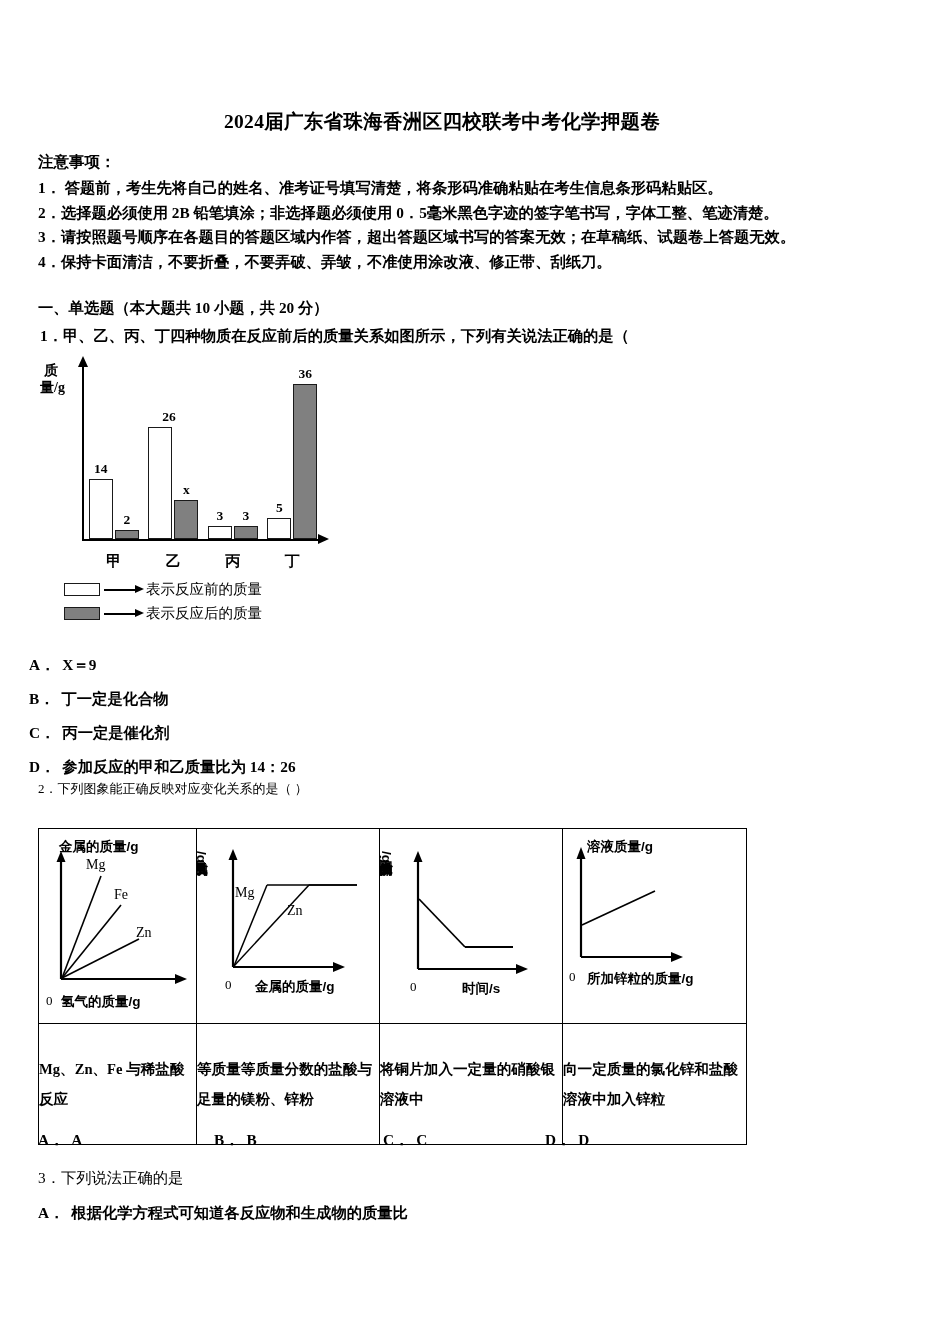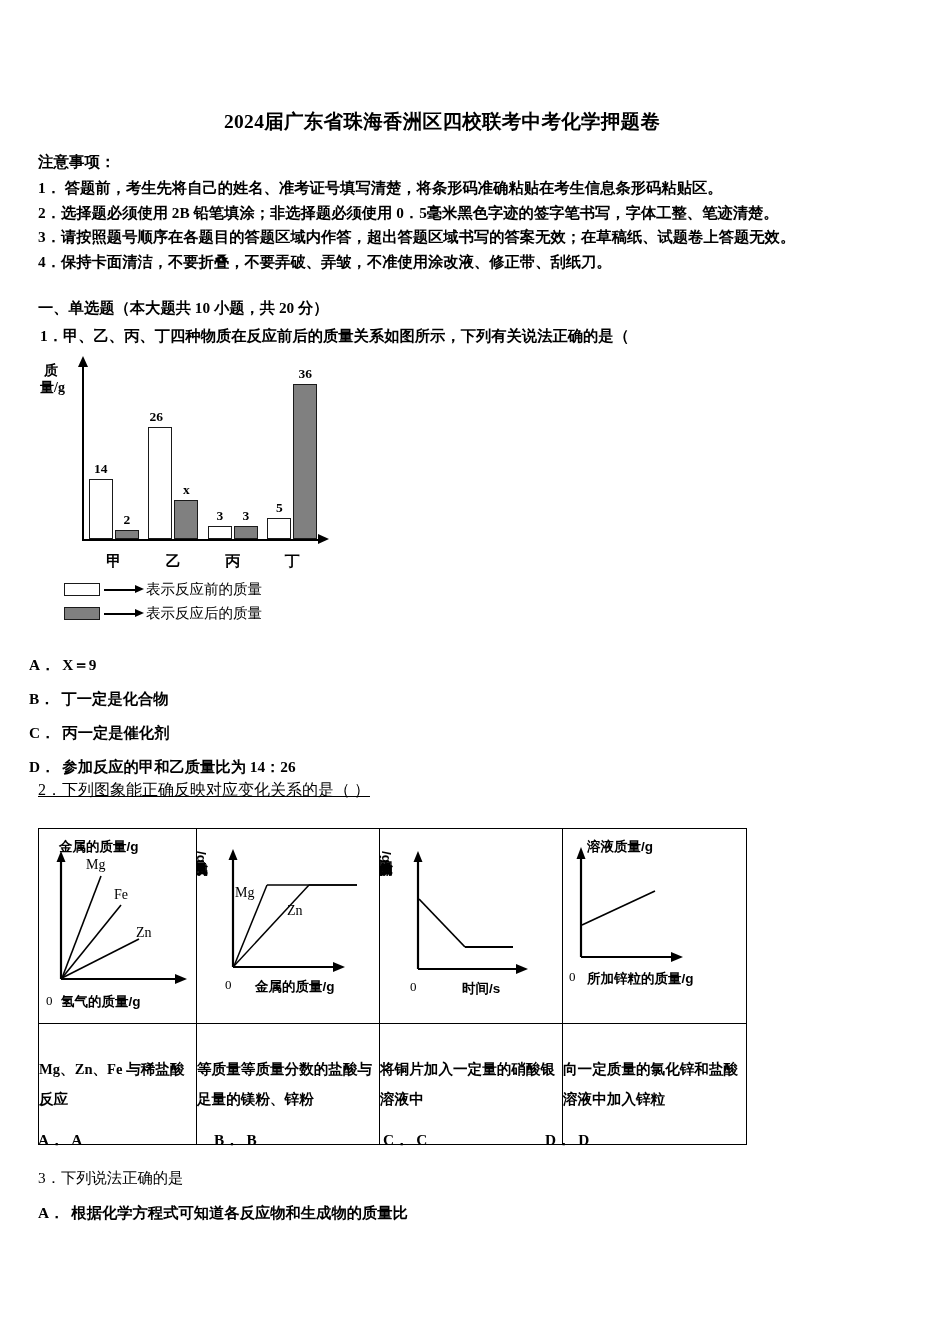--- a/index.html
+++ b/index.html
@@ -224,23 +224,22 @@
     line-height: 34px;
     white-space: nowrap;
   }
   .opt-letter { margin-right: 7px; }
 
   
   .q2-stem {
     position: absolute;
     left: 38px;
     top: 780px;
-    font-size: 16px;
-    white-space: nowrap;
-    text-decoration: underline;
+    font-size: 13px;
+    white-space: nowrap;
   }
 
   
   .q2-table {
     position: absolute;
     left: 38px;
     top: 828px;
     width: 708px;
     border-collapse: collapse;
     table-layout: fixed;
@@ -331,21 +330,21 @@
       <div class="axis-y-arrow"></div>
       <div class="axis-x"></div>
       <div class="axis-x-arrow"></div>
       <div class="bars-area" id="bars-area">
           <div class="bar before" style="left: 4.75px; width: 24px; height: 60.2px;"></div>
           <div class="bar-val" style="left: -0.25px; width: 34px; bottom: 62.2px;">14</div>
           <div class="bar after" style="left: 30.75px; width: 24px; height: 8.6px;"></div>
           <div class="bar-val" style="left: 25.75px; width: 34px; bottom: 10.6px;">2</div>
           <div class="cat-label" style="left: -3.25px; width: 66px; bottom: -32px;">甲</div>
           <div class="bar before" style="left: 64.25px; width: 24px; height: 111.8px;"></div>
-          <div class="bar-val" style="left: 45px; width: 34px; bottom: 113.8px; text-align: right;">26</div>
+          <div class="bar-val" style="left: 68px; width: 34px; bottom: 113.8px;">26</div>
           <div class="bar after" style="left: 90.25px; width: 24px; height: 38.7px;"></div>
           <div class="bar-val" style="left: 85.25px; width: 34px; bottom: 40.7px;">x</div>
           <div class="cat-label" style="left: 56.25px; width: 66px; bottom: -32px;">乙</div>
           <div class="bar before" style="left: 123.75px; width: 24px; height: 12.9px;"></div>
           <div class="bar-val" style="left: 118.75px; width: 34px; bottom: 14.9px;">3</div>
           <div class="bar after" style="left: 149.75px; width: 24px; height: 12.9px;"></div>
           <div class="bar-val" style="left: 144.75px; width: 34px; bottom: 14.9px;">3</div>
           <div class="cat-label" style="left: 115.75px; width: 66px; bottom: -32px;">丙</div>
           <div class="bar before" style="left: 183.25px; width: 24px; height: 21.5px;"></div>
           <div class="bar-val" style="left: 178.25px; width: 34px; bottom: 23.5px;">5</div>

